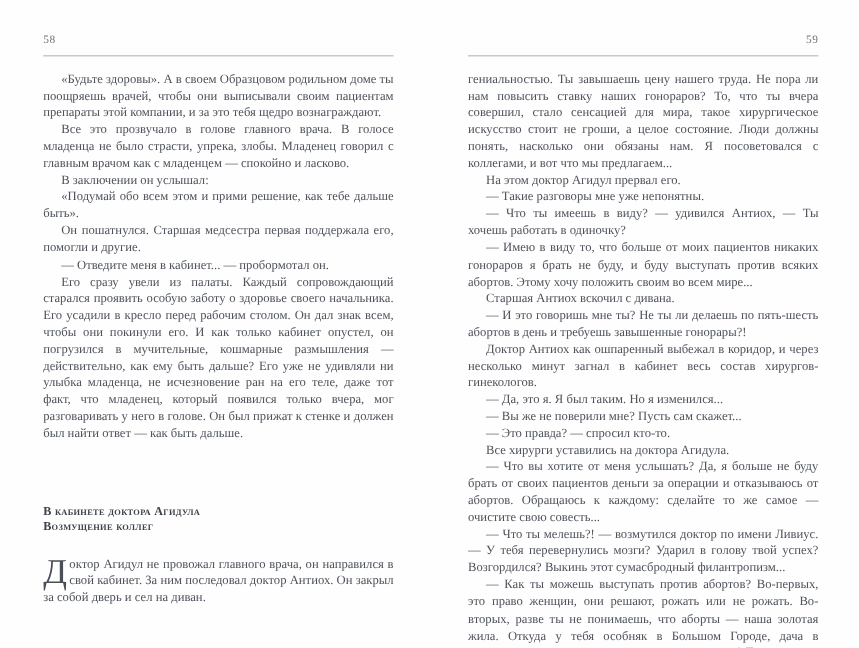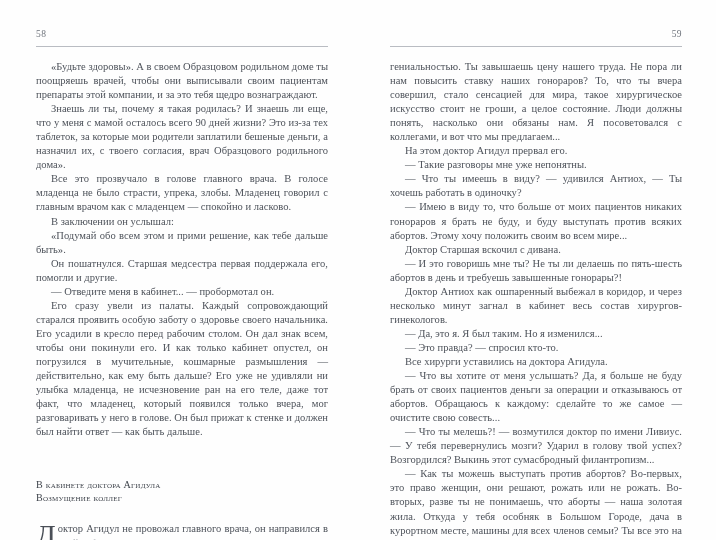--- a/index.html
+++ b/index.html
@@ -73,23 +73,23 @@
     color: #4e535b;
   }
   .body-col p {
     margin: 0;
     text-indent: 15px;
   }
   .body-col p.noindent { text-indent: 0; }
 
   
   .section-head {
-    margin-top: 40px;
+    margin-top: 52px;
     margin-bottom: 18px;
-    font-weight: normal;
+    font-weight: bold;
     font-size: 10.1px;
     line-height: 12.6px;
     letter-spacing: 0.25px;
     color: #3d424a;
     font-variant: small-caps;
     text-transform: none;
   }
   .section-head .hl {
     display: block;
   }
@@ -118,21 +118,20 @@
   <div class="page page-left">
     <div class="page-inner">
 
       <div class="folio-row left">
         <span class="folio-num">58</span>
       </div>
       <div class="head-rule"></div>
 
       <div class="body-col">
         <p>«Будьте здоровы». А в своем Образцовом родильном доме ты поощряешь врачей, чтобы они выписывали своим пациентам препараты этой компании, и за это тебя щедро вознаграждают.</p>
-        <p>Знаешь ли ты, почему я такая родилась? И знаешь ли еще, что у меня с мамой осталось всего 90 дней жизни? Это из-за тех таблеток, за которые мои родители заплатили бешеные деньги, а назначил их, с твоего согласия, врач Образцового родильного дома».</p>
         <p>Все это прозвучало в голове главного врача. В голосе младенца не было страсти, упрека, злобы. Младенец говорил с главным врачом как с младенцем — спокойно и ласково.</p>
         <p>В заключении он услышал:</p>
         <p>«Подумай обо всем этом и прими решение, как тебе дальше быть».</p>
         <p>Он пошатнулся. Старшая медсестра первая поддержала его, помогли и другие.</p>
         <p>— Отведите меня в кабинет... — пробормотал он.</p>
         <p>Его сразу увели из палаты. Каждый сопровождающий старался проявить особую заботу о здоровье своего начальника. Его усадили в кресло перед рабочим столом. Он дал знак всем, чтобы они покинули его. И как только кабинет опустел, он погрузился в мучительные, кошмарные размышления — действительно, как ему быть дальше? Его уже не удивляли ни улыбка младенца, не исчезновение ран на его теле, даже тот факт, что младенец, который появился только вчера, мог разговаривать у него в голове. Он был прижат к стенке и должен был найти ответ — как быть дальше.</p>
 
         <div class="section-head">
           <span class="hl">В кабинете доктора Агидула</span>
           <span class="hl">Возмущение коллег</span>
@@ -151,24 +150,25 @@
         <span class="folio-num">59</span>
       </div>
       <div class="head-rule"></div>
 
       <div class="body-col">
         <p class="noindent">гениальностью. Ты завышаешь цену нашего труда. Не пора ли нам повысить ставку наших гонораров? То, что ты вчера совершил, стало сенсацией для мира, такое хирургическое искусство стоит не гроши, а целое состояние. Люди должны понять, насколько они обязаны нам. Я посоветовался с коллегами, и вот что мы предлагаем...</p>
         <p>На этом доктор Агидул прервал его.</p>
         <p>— Такие разговоры мне уже непонятны.</p>
         <p>— Что ты имеешь в виду? — удивился Антиох, — Ты хочешь работать в одиночку?</p>
         <p>— Имею в виду то, что больше от моих пациентов никаких гонораров я брать не буду, и буду выступать против всяких абортов. Этому хочу положить своим во всем мире...</p>
-        <p>Доктор Старшая вскочил с дивана.</p>
+        <p>Старшая Антиох вскочил с дивана.</p>
         <p>— И это говоришь мне ты? Не ты ли делаешь по пять-шесть абортов в день и требуешь завышенные гонорары?!</p>
         <p>Доктор Антиох как ошпаренный выбежал в коридор, и через несколько минут загнал в кабинет весь состав хирургов-гинекологов.</p>
         <p>— Да, это я. Я был таким. Но я изменился...</p>
+        <p>— Вы же не поверили мне? Пусть сам скажет...</p>
         <p>— Это правда? — спросил кто-то.</p>
         <p>Все хирурги уставились на доктора Агидула.</p>
         <p>— Что вы хотите от меня услышать? Да, я больше не буду брать от своих пациентов деньги за операции и отказываюсь от абортов. Обращаюсь к каждому: сделайте то же самое — очистите свою совесть...</p>
         <p>— Что ты мелешь?! — возмутился доктор по имени Ливиус. — У тебя перевернулись мозги? Ударил в голову твой успех? Возгордился? Выкинь этот сумасбродный филантропизм...</p>
         <p>— Как ты можешь выступать против абортов? Во-первых, это право женщин, они решают, рожать или не рожать. Во-вторых, разве ты не понимаешь, что аборты — наша золотая жила. Откуда у тебя особняк в Большом Городе, дача в курортном месте, машины для всех членов семьи? Ты все это на абортах заработал. Мы все на абортах живем... — со злобой произнес все это доктор Персефон, старый хирург.</p>
       </div>
     </div>
   </div>
 
 </div>

